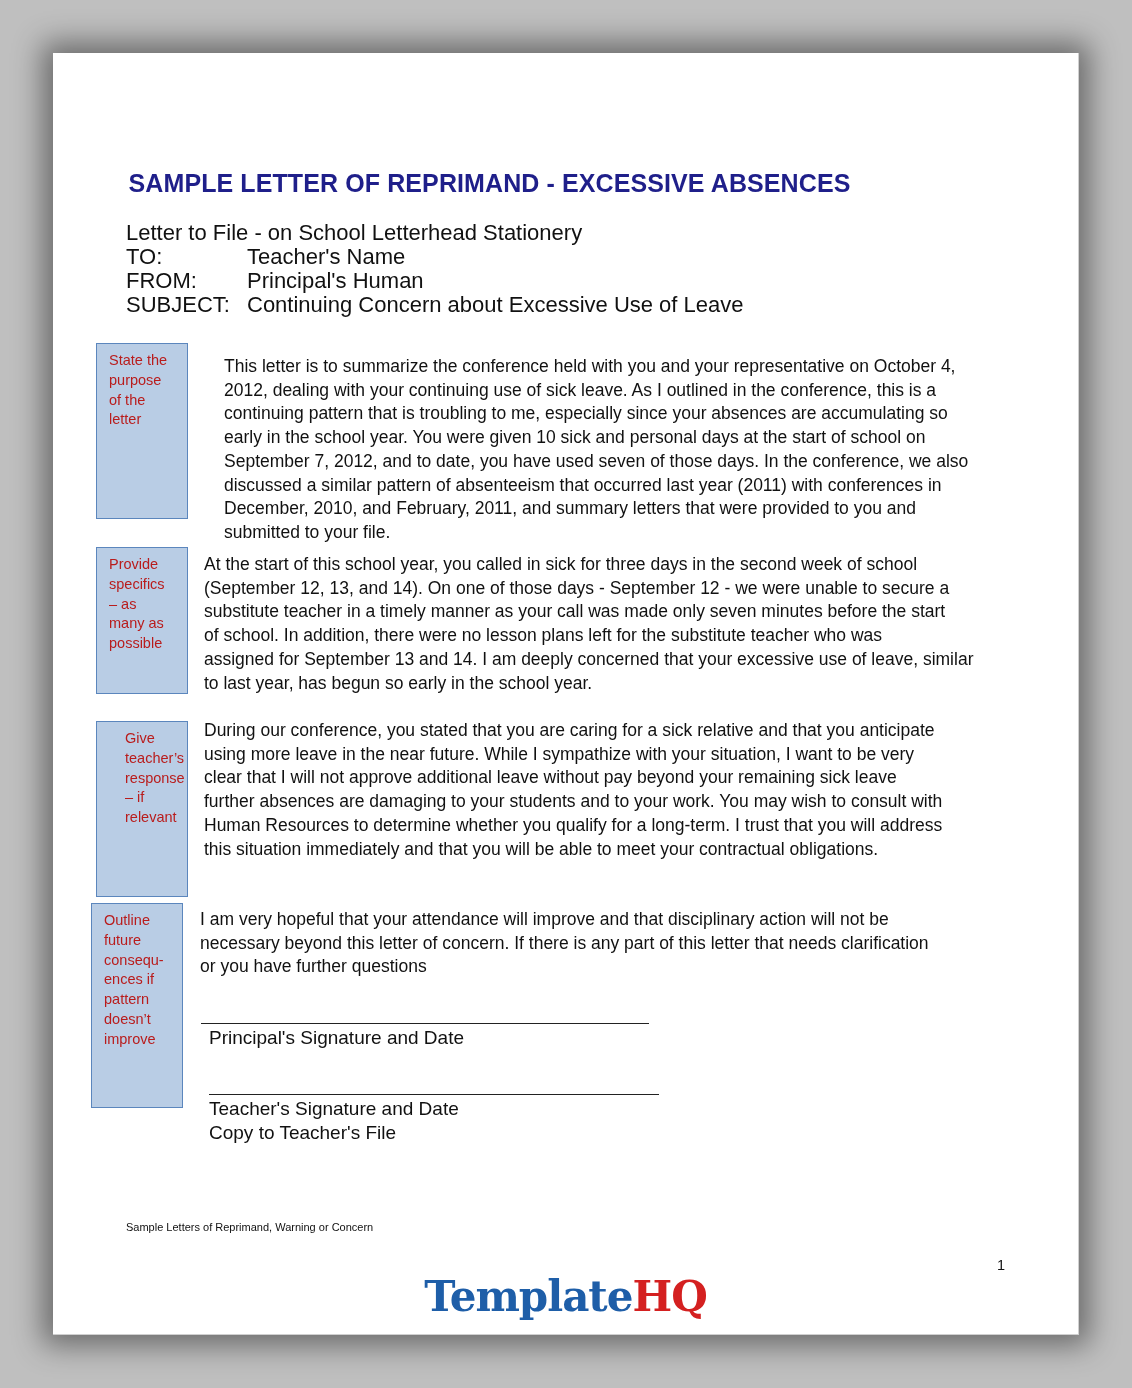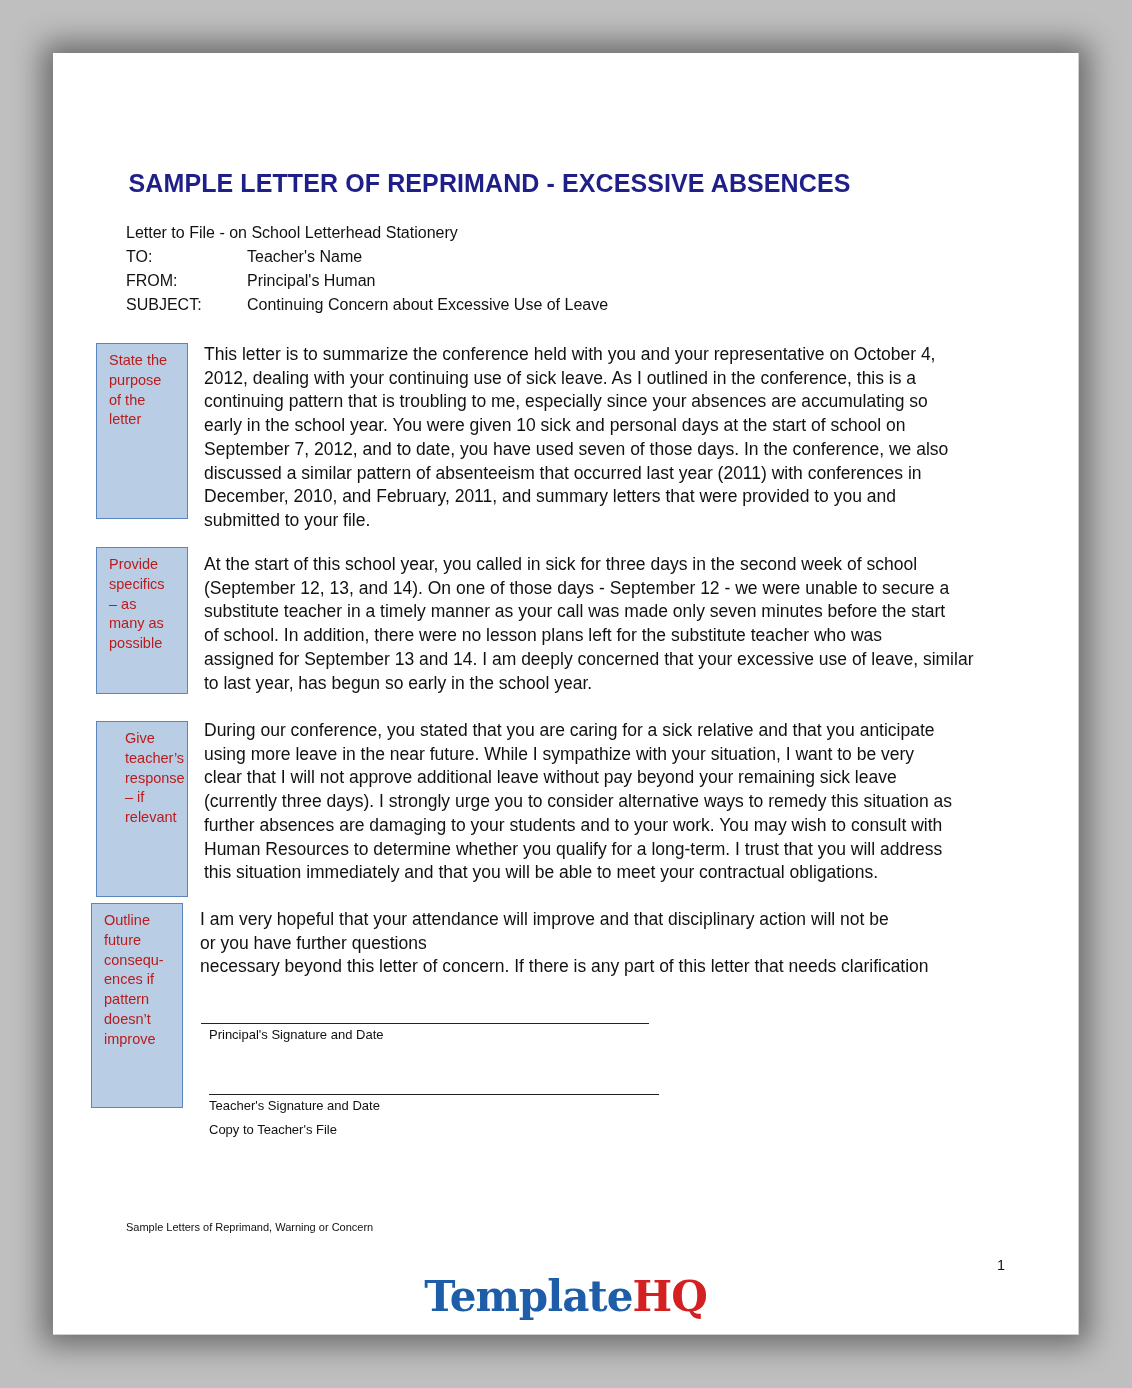--- a/index.html
+++ b/index.html
@@ -22,21 +22,21 @@
   .abs { position: absolute; }
   .title {
     left: 0; width: 873px; top: 116px;
     text-align: center;
     color: #1f1f8a;
     font-weight: bold;
     font-size: 25px;
     letter-spacing: 0.1px;
   }
   .hdr {
-    left: 73px; font-size: 16px; color: #111; line-height: 24px;
+    left: 73px; font-size: 22px; color: #111; line-height: 24px;
   }
   .hdr .lbl { display: inline-block; width: 121px; }
   .box {
     position: absolute;
     left: 43px;
     width: 92px;
     background: #b9cde5;
     border: 1.5px solid #5b86bd;
     box-sizing: border-box;
     padding: 7px 0 0 12px;
@@ -51,21 +51,21 @@
     width: 810px;
     font-size: 17.5px;
     line-height: 23.7px;
     color: #111;
   }
   .para .ln { display: block; white-space: nowrap; }
   .sigline {
     position: absolute; height: 0;
     border-top: 1.3px solid #222;
   }
-  .sigtxt { position: absolute; font-size: 13px; color: #111; }
+  .sigtxt { position: absolute; font-size: 19px; color: #111; }
   .footer-left { left: 73px; top: 1168px; font-size: 11px; color: #111; }
   .footer-right { left: 944px; top: 1204px; font-size: 14.5px; color: #111; }
   .logo {
     left: 0; width: 1025px; top: 1219px; text-align: center;
     font-family: "DejaVu Serif", serif; font-weight: bold; font-size: 42px;
     letter-spacing: -1px;
   }
   .logo .a { color: #1e5ea8; }
   .logo .b { color: #d42020; }
 </style>
@@ -102,21 +102,21 @@
 – if
 relevant</div>
   <div class="box" style="top:850px; height:205px; left:38px;">Outline
 future
 consequ-
 ences if
 pattern
 doesn’t
 improve</div>
 
-  <div class="para" style="top:290px;">
+  <div class="para" style="top:302px;margin-left:20px;">
     <span class="ln">This letter is to summarize the conference held with you and your representative on October 4,</span>
     <span class="ln">2012, dealing with your continuing use of sick leave.  As I outlined in the conference, this is a</span>
     <span class="ln">continuing pattern that is troubling to me, especially since your absences are accumulating so</span>
     <span class="ln">early in the school year.  You were given 10 sick and personal days at the start of school on</span>
     <span class="ln">September 7, 2012, and to date, you have used seven of those days.  In the conference, we also</span>
     <span class="ln">discussed a similar pattern of absenteeism that occurred last year (2011) with conferences in</span>
     <span class="ln">December, 2010, and February, 2011, and summary letters that were provided to you and</span>
     <span class="ln">submitted to your file.</span>
   </div>
 
@@ -126,30 +126,29 @@
     <span class="ln">substitute teacher in a timely manner as your call was made only seven minutes before the start</span>
     <span class="ln">of school.  In addition, there were no lesson plans left for the substitute teacher who was</span>
     <span class="ln">assigned for September 13 and 14. I am deeply concerned that your excessive use of leave, similar</span>
     <span class="ln">to last year, has begun so early in the school year.</span>
   </div>
 
   <div class="para" style="top:666px;">
     <span class="ln">During our conference, you stated that you are caring for a sick relative and that you anticipate</span>
     <span class="ln">using more leave in the near future.  While I sympathize with your situation, I want to be very</span>
     <span class="ln">clear that I will not approve additional leave without pay beyond your remaining sick leave</span>
-    <span class="ln">(currently three days).  I strongly urge you to consider alternative ways to remedy this situation as</span>
     <span class="ln">further absences are damaging to your students and to your work.  You may wish to consult with</span>
     <span class="ln">Human Resources to determine whether you qualify for a long-term. I trust that you will address</span>
     <span class="ln">this situation immediately and that you will be able to meet your contractual obligations.</span>
   </div>
 
   <div class="para" style="top:855px; left:147px;">
     <span class="ln">I am very hopeful that your attendance will improve and that disciplinary action will not be</span>
+    <span class="ln">necessary beyond this letter of concern.   If there is any part of this letter that needs clarification</span>
     <span class="ln">or you have further questions</span>
-    <span class="ln">necessary beyond this letter of concern.   If there is any part of this letter that needs clarification</span>
   </div>
 
   <div class="sigline" style="left:148px; top:970px; width:448px;"></div>
   <div class="sigtxt" style="left:156px; top:974px;">Principal's Signature and Date</div>
   <div class="sigline" style="left:156px; top:1041px; width:450px;"></div>
   <div class="sigtxt" style="left:156px; top:1045px;">Teacher's Signature and Date</div>
   <div class="sigtxt" style="left:156px; top:1069px;">Copy to Teacher's File</div>
 
   <div class="abs footer-left">Sample Letters of Reprimand, Warning or Concern</div>
   <div class="abs footer-right">1</div>

